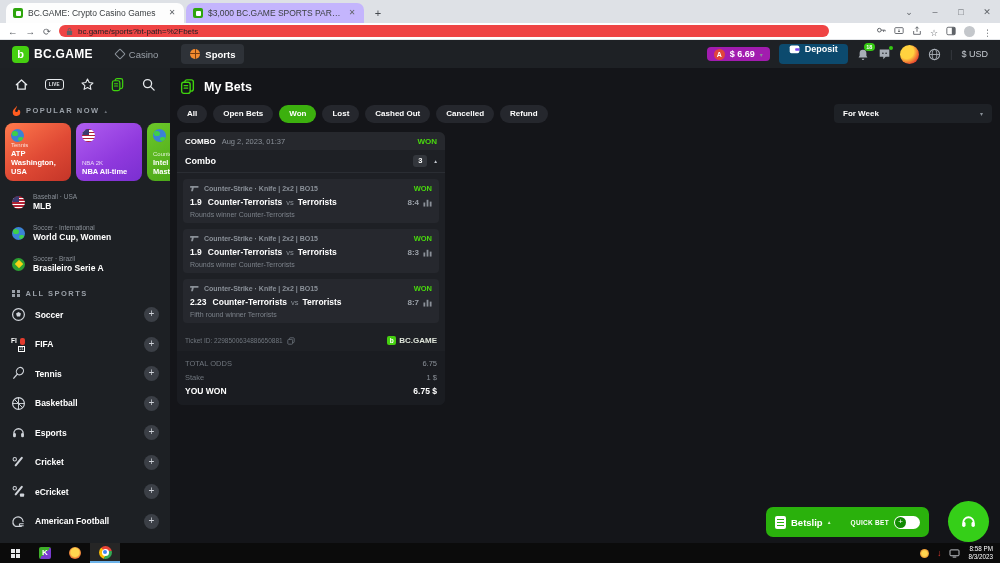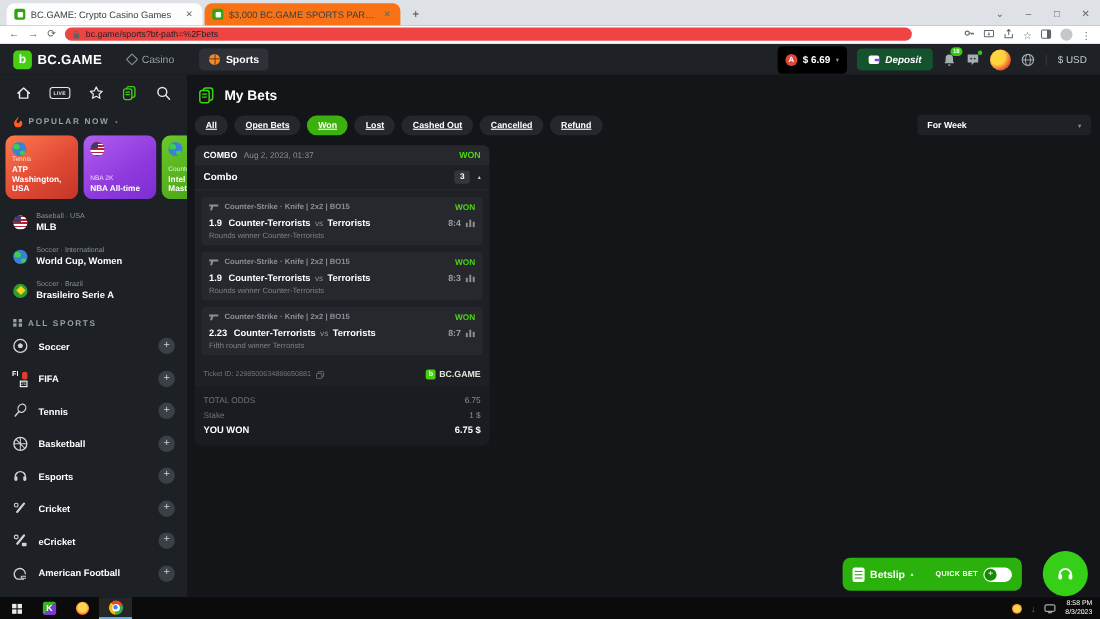--- a/index.html
+++ b/index.html
@@ -3,21 +3,21 @@
 <meta charset="utf-8">
 <style>
   * { margin:0; padding:0; box-sizing:border-box; font-family:"Liberation Sans", sans-serif; }
   html,body { background:#000; }
   .screen { position:relative; width:1000px; height:563px; overflow:hidden; background:#141519; }
 
   
   .tabstrip { height:23px; background:#dee1e6; display:flex; align-items:flex-end; padding-left:6px; }
   .tab { display:flex; align-items:center; gap:5px; width:178px; height:20px; padding:0 7px; border-radius:7px 7px 0 0; font-size:8.5px; color:#3c4043; }
   .tab.active { background:#fdfdfd; }
-  .tab.inactive { background:#f97316; margin-left:2px;margin-top:36px; }
+  .tab.inactive { background:#c4b5fd; margin-left:2px;margin-top:36px; }
   .tab .title { flex:1; white-space:nowrap; overflow:hidden; text-overflow:ellipsis; }
   .favicon { width:10px; height:10px; border-radius:2px; background:#2ea50c; position:relative; flex:0 0 auto; }
   .favicon::after { content:""; position:absolute; inset:2.5px; background:#fff; border-radius:1px; }
   .tab-close { width:10px; height:10px; color:#5f6368; font-size:8px; line-height:10px; text-align:center; flex:0 0 auto; }
   .tab-close::before { content:"\2715"; }
   .newtab { width:16px; height:16px; margin:0 0 2px 6px; color:#454a4f; font-size:11px; line-height:16px; text-align:center; }
   .newtab::before { content:"+"; }
   .winctrls { margin-left:auto; display:flex; align-items:center; height:23px; }
   .winctrl { width:26px; text-align:center; color:#5f6368; font-size:9px; }
   .wc-chevron::before { content:"\2304"; }
@@ -43,27 +43,27 @@
   .logo-mark { width:17px; height:17px; border-radius:4px; background:#45cf10; color:#fff; font-weight:bold; font-size:11px; text-align:center; line-height:16px; }
   .logo-mark::before { content:"b"; }
   .logo-text { color:#fff; font-weight:bold; font-size:12px; letter-spacing:.3px; }
   .hnav { display:flex; align-items:center; gap:5px; height:20px; padding:0 9px; border-radius:4px; font-size:9.5px; color:#9aa0a8; margin-left:14px; }
   .hnav.active { background:#2e3238; color:#fff; font-weight:bold; }
   .diamond { width:8px; height:8px; border:1.3px solid #8a9098; transform:rotate(45deg); border-radius:1px; }
   .bball { width:10px; height:10px; border-radius:50%; background:#f28b30; position:relative; overflow:hidden; }
   .bball::before { content:""; position:absolute; left:4.3px; top:-1px; width:1px; height:12px; background:#7a3d0e; }
   .bball::after { content:""; position:absolute; top:4.3px; left:-1px; height:1px; width:12px; background:#7a3d0e; }
   .hright { margin-left:auto; display:flex; align-items:center; gap:9px; }
-  .balance { height:25px; background:#000000; border-radius:4px; display:flex; align-items:center; gap:5px; padding:0 7px;margin-left:36px; }
+  .balance { height:14px; background:#a21caf; border-radius:4px; display:flex; align-items:center; gap:5px; padding:0 7px;margin-left:36px; }
   .coin { width:11px; height:11px; border-radius:50%; background:#e0453a; color:#fff; font-size:7px; font-weight:bold; text-align:center; line-height:11px; }
   .coin::before { content:"A"; }
   .balance-amt { color:#fff; font-size:9px; font-weight:bold; }
   .caret-down { font-size:6px; color:#8a9098; }
   .caret-down::before { content:"\25BE"; }
-  .deposit-btn { height:20px; background:#14532d; border:none; border-radius:4px; color:#fff; font-size:9px; font-weight:bold; display:flex; align-items:center; gap:5px; padding:0 10px;font-style:italic; }
+  .deposit-btn { height:20px; background:#0c4a6e; border:none; border-radius:4px; color:#fff; font-size:9px; font-weight:bold; display:flex; align-items:flex-start; gap:5px; padding:0 10px; }
   .icon-wrap { position:relative; display:flex; }
   .mini-badge { position:absolute; top:-5px; right:-6px; background:#35c812; color:#fff; font-size:5.5px; font-weight:bold; border-radius:5px; padding:1px 2.5px; }
   .mini-dot { position:absolute; top:-2px; right:-2px; width:4px; height:4px; border-radius:50%; background:#35c812; }
   .h-avatar { width:19px; height:19px; border-radius:50%; background:radial-gradient(circle at 35% 35%, #ffd23f 0 40%, #e8452f 75%); }
   .hsep { color:#3a3e44; font-size:10px; }
   .hsep::before { content:"|"; }
   .usd { color:#c7ccd2; font-size:9px; }
 
   
   .bodywrap { display:flex; height:475px; }
@@ -106,21 +106,21 @@
   .fifa-ic { width:15px; height:15px; position:relative; }
   .fifa-ic .fi { position:absolute; top:0; left:0; color:#fff; font-size:6.5px; font-weight:bold; }
   .fifa-ic .red { position:absolute; top:1px; right:1px; width:5px; height:7px; background:#e23b2e; border-radius:2px; }
   .fifa-ic .box21 { position:absolute; bottom:0; right:1px; width:7px; height:6px; border:.8px solid #fff; color:#fff; font-size:3.8px; text-align:center; line-height:5px; }
 
   
   .content { flex:1; background:#141519; padding:10px 6px 0; position:relative; }
   .mybets-head { display:flex; align-items:center; gap:8px; padding-left:3px; }
   .mybets-title { color:#fff; font-size:12.5px; font-weight:bold; }
   .filters { display:flex; gap:6px; align-items:center; margin-top:9px; padding-left:1px; }
-  .pill { height:18px; border-radius:9px; background:#25272d; color:#fff; font-size:8px; font-weight:bold; display:flex; align-items:center; padding:0 10px;text-decoration:underline; }
+  .pill { height:18px; border-radius:9px; background:#25272d; color:#fff; font-size:8px; font-weight:bold; display:flex; align-items:center; padding:0 10px; }
   .pill.active { background:#3cb00e; }
   .period { margin-left:auto; width:158px; height:19px; background:#1e2126; border-radius:4px; display:flex; align-items:center; padding:0 9px; margin-right:2px; }
   .period-label { color:#fff; font-size:8px; font-weight:bold; }
   .period .caret-down { margin-left:auto; }
 
   .bet-card { width:268px; margin-top:9px; background:#1e2025; border-radius:6px; overflow:hidden; margin-left:1px; }
   .bc-header { height:18px; background:#26282d; display:flex; align-items:center; padding:0 8px; gap:6px; }
   .bc-type { color:#fff; font-size:8px; font-weight:bold; }
   .bc-date { color:#8a9098; font-size:7.5px; }
   .bc-status { margin-left:auto; color:#49d80e; font-size:8px; font-weight:bold; }

